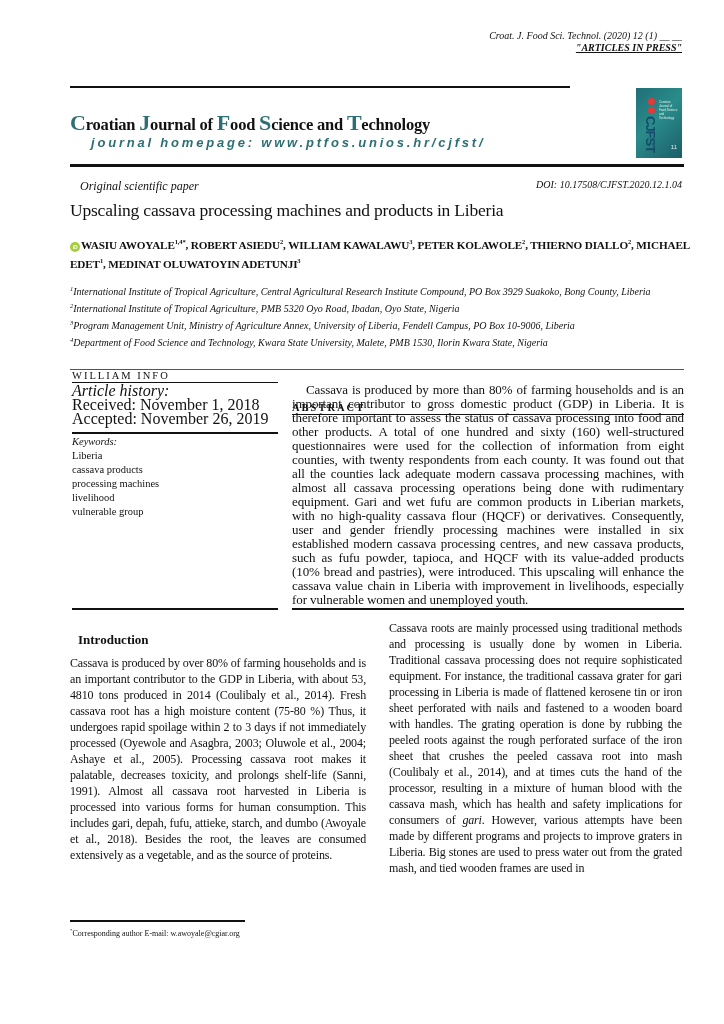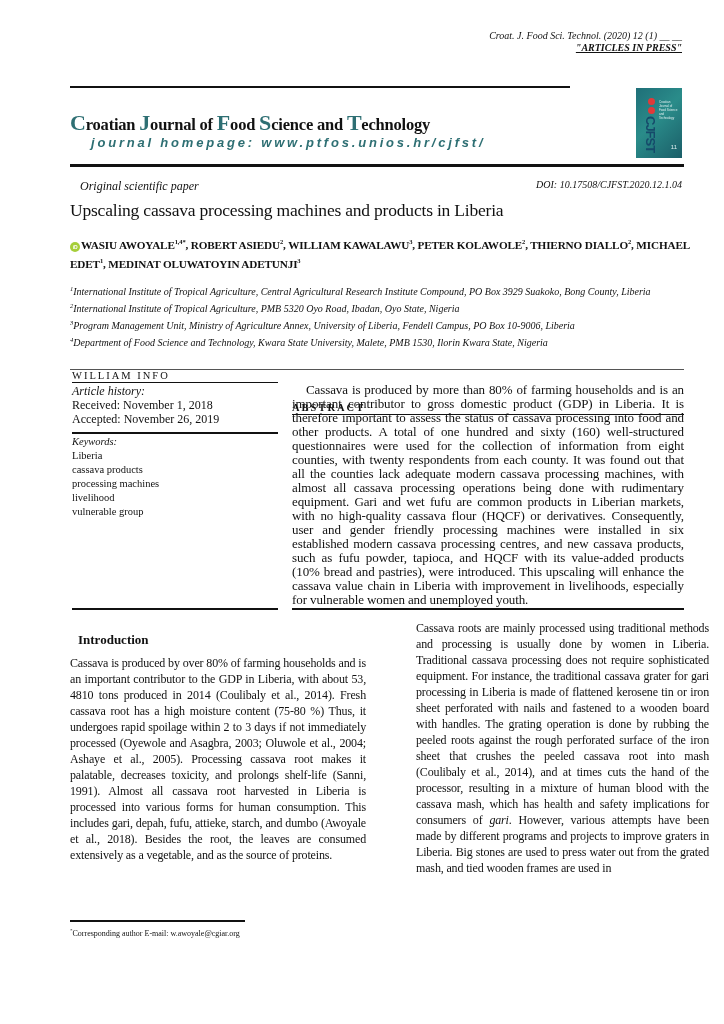--- a/index.html
+++ b/index.html
@@ -34,32 +34,32 @@
   .authors sup, .aff sup { font-size: 6.5px; }
 
   .affiliations { left: 70px; top: 282px; width: 640px; font-style: italic; font-size: 10px; line-height: 13.6px; }
   .aff { margin: 0; }
 
   .thin-rule { left: 70px; top: 369px; width: 614px; height: 1px; background: #555; }
 
   .info-head { left: 72px; top: 370px; width: 206px; font-family: "Liberation Serif", serif; font-size: 10.5px; letter-spacing: 2px; border-bottom: 1.5px solid #111; line-height: 12px; }
   .abs-head { left: 292px; top: 370px; width: 392px; font-family: "Liberation Serif", serif; font-weight: bold; font-size: 10.5px; letter-spacing: 2px; border-bottom: 1.5px solid #111; line-height: 12px; margin-top: 32px; }
 
-  .info-block { left: 72px; top: 384px; width: 206px; font-size: 12px; line-height: 14px; }
+  .info-block { left: 72px; top: 384px; width: 206px; font-size: 16px; line-height: 14px; }
   .info-block .hist-label, .info-block .kw-label { font-style: italic; }
   .info-sep { left: 72px; top: 432px; width: 206px; height: 1.5px; background: #111; }
   .kw-block { left: 72px; top: 435px; width: 206px; font-size: 10.5px; line-height: 14px; }
   .info-end { left: 72px; top: 608px; width: 206px; height: 1.5px; background: #111; }
 
   .abstract { left: 292px; top: 383px; width: 392px; font-size: 13px; line-height: 14px; text-align: justify; text-indent: 14px; letter-spacing: -0.1px; }
   .abs-end { left: 292px; top: 608px; width: 392px; height: 1.5px; background: #111; }
 
   .intro-head { left: 70px; top: 624px; font-weight: bold; font-size: 13px; }
   .col-left { left: 70px; top: 655px; width: 296px; font-size: 12px; line-height: 16px; text-align: justify; letter-spacing: -0.15px; }
-  .col-right { left: 416px; top: 620px; width: 293px; font-size: 12px; line-height: 16px; text-align: justify; letter-spacing: -0.15px; }
+  .col-right { left: 389px; top: 620px; width: 293px; font-size: 12px; line-height: 16px; text-align: justify; letter-spacing: -0.15px; }
   .col-right em { font-style: italic; }
 
   .fn-rule { left: 70px; top: 920px; width: 175px; height: 1.5px; background: #111; }
   .footnote { left: 70px; top: 928px; font-size: 8px; }
   .footnote sup { font-size: 5px; }
 </style>
 </head>
 <body>
 
 <div class="abs running-head">

